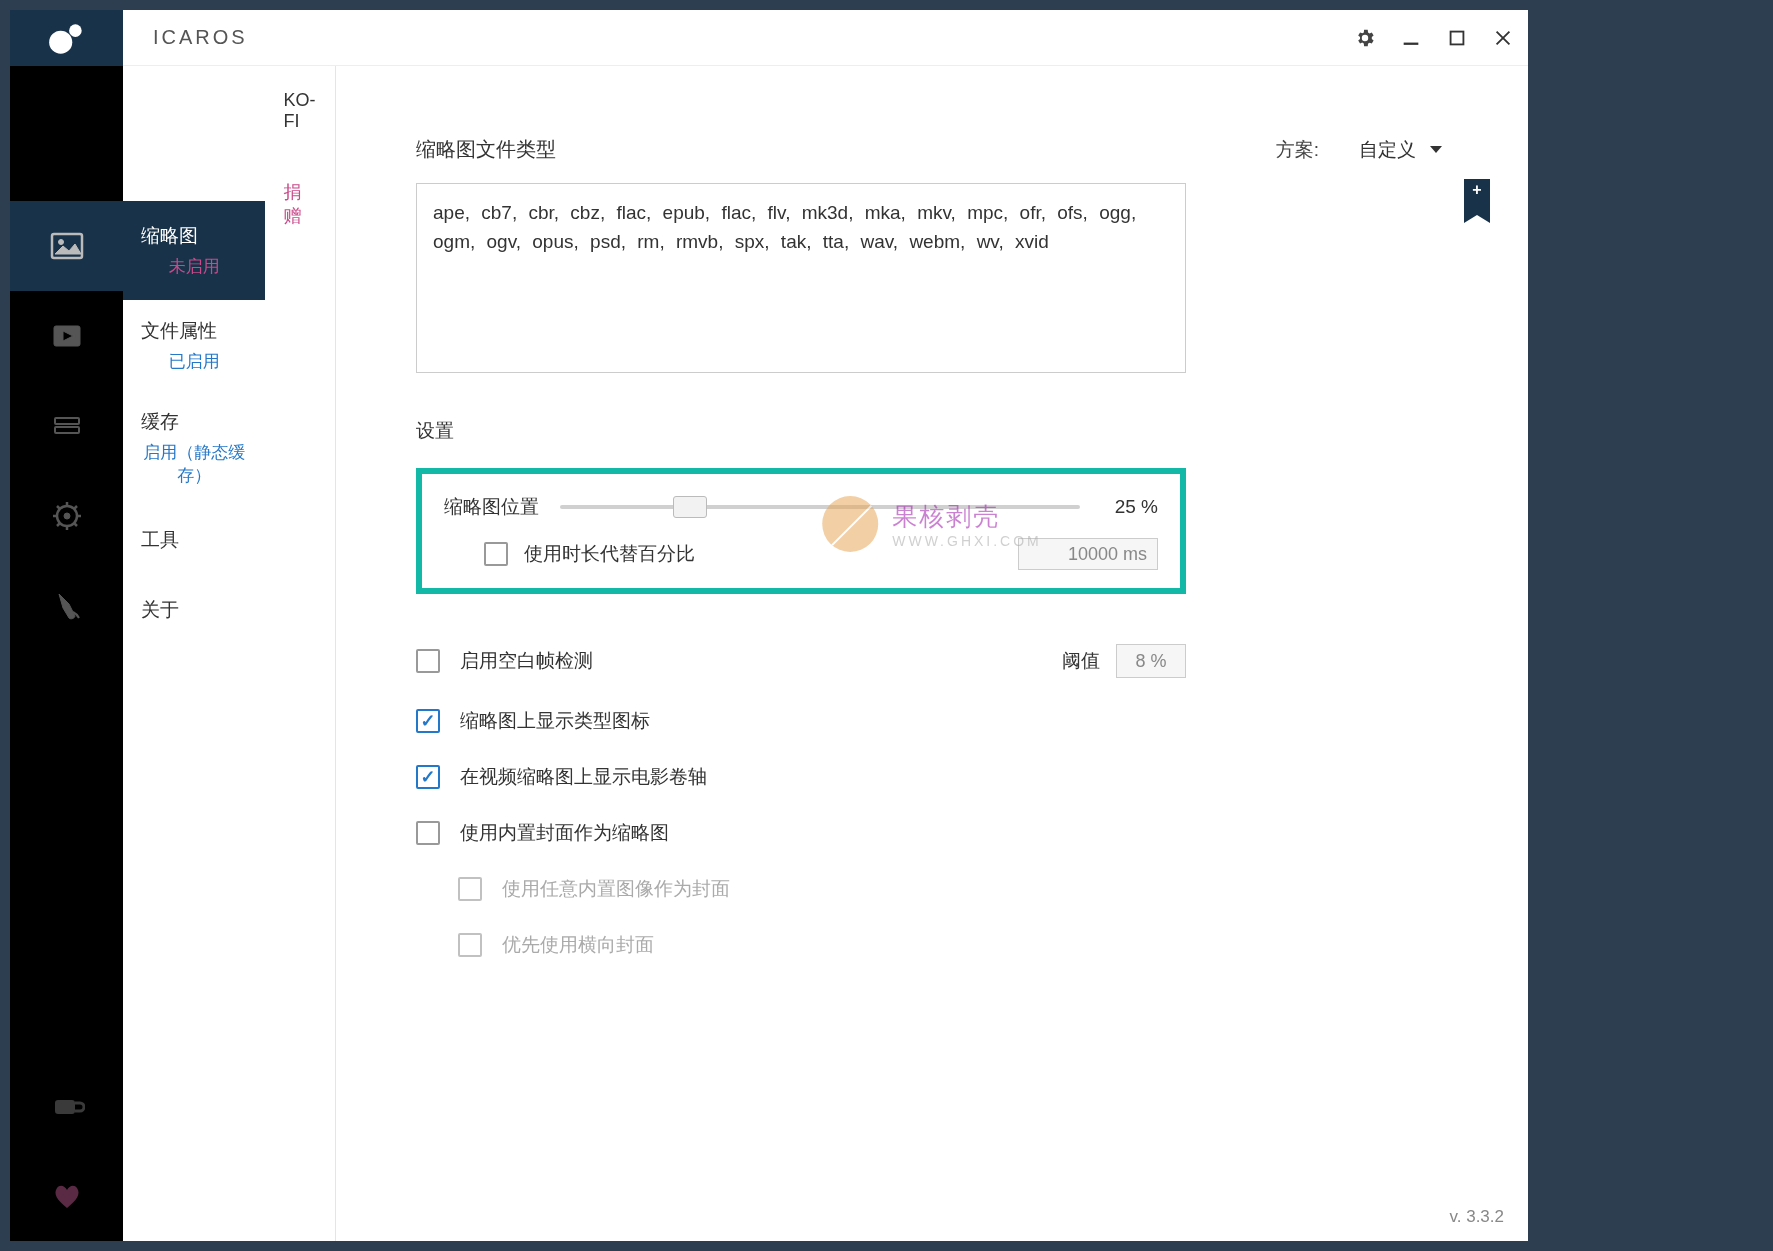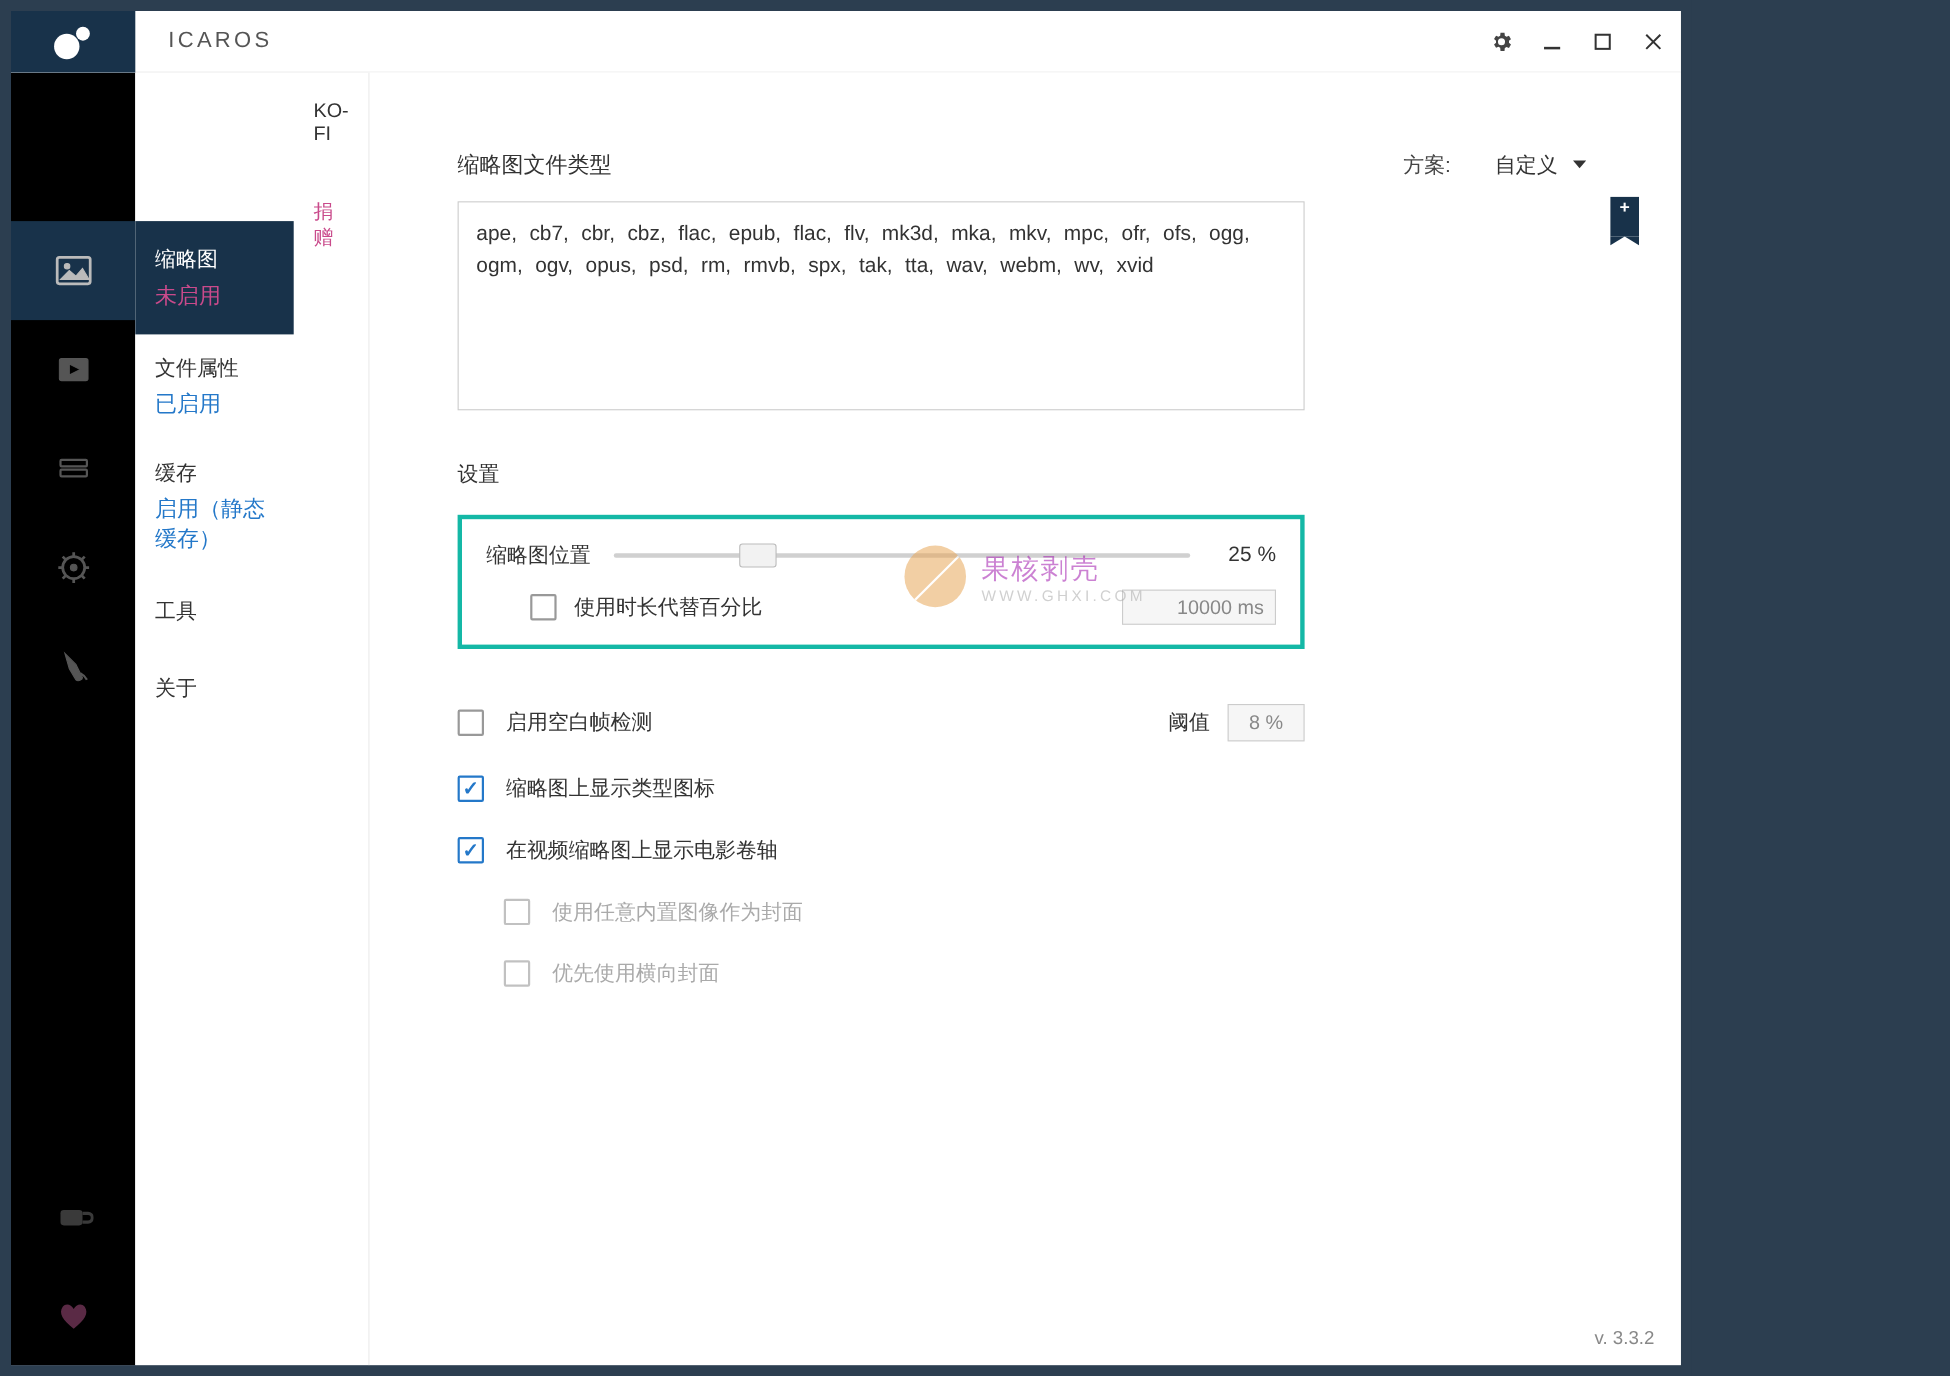--- a/index.html
+++ b/index.html
@@ -28,21 +28,21 @@
 .icon-rail .rail-bottom .rail-item.heart svg { fill: #4a2a3a; }
 .icon-rail .rail-item.first { margin-top: 135px; }
 
 .side-panel { width: 213px; background: #fff; border-right: 1px solid #e5e5e5; display: flex; flex-direction: row; padding-top: 0; }
 .side-panel .side-group-top { display: flex; flex-direction: column; }
 .side-item { padding: 18px 18px 18px 18px; cursor: pointer; }
 .side-item.first { margin-top: 135px; padding-top: 22px; padding-bottom: 22px; }
 .side-item.active { background: #18324a; }
 .side-item .s-title { font-size: 19px; color: #333; }
 .side-item.active .s-title { color: #fff; }
-.side-item .s-sub { font-size: 20px; margin-top: 6px; }
+.side-item .s-sub { font-size: 17px; margin-top: 6px; text-align: center; }
 .side-item .s-sub.red { color: #c94a8b; }
 .side-item .s-sub.blue { color: #2478c9; }
 .side-item.plain { padding: 22px 18px; }
 .side-panel .spacer { flex: 1; }
 .side-bottom { display: flex; flex-direction: column; padding-bottom: 10px; }
 .side-bottom .bitem { padding: 24px 18px; font-size: 18px; cursor: pointer; }
 .side-bottom .bitem.kofi { color: #333; }
 .side-bottom .bitem.donate { color: #c94a8b; }
 
 .content { flex: 1; background: #fff; position: relative; padding: 70px 80px 30px 80px; overflow: hidden; }
@@ -54,21 +54,21 @@
 .row-header .scheme-dd .caret { width: 0; height: 0; border-left: 6px solid transparent; border-right: 6px solid transparent; border-top: 7px solid #333; }
 
 .ext-wrap { position: relative; margin-bottom: 45px; }
 .ext-box { width: 770px; height: 190px; border: 1px solid #ccc; padding: 14px 16px; font-size: 19px; color: #333; line-height: 1.55; word-spacing: 6px; background: #fff; }
 .ribbon { position: absolute; top: -4px; right: -42px; width: 26px; height: 36px; background: #18324a; cursor: pointer; }
 .ribbon::after { content: ""; position: absolute; bottom: -8px; left: 0; border-left: 13px solid #18324a; border-right: 13px solid #18324a; border-bottom: 8px solid transparent; }
 .ribbon .plus { color: #fff; position: absolute; top: 2px; left: 0; width: 100%; text-align: center; font-size: 16px; font-weight: bold; }
 
 .section-label { font-size: 19px; color: #333; margin-bottom: 24px; }
 
-.slider-box { width: 770px; border: 4px solid #14b8a6; padding: 20px 22px 18px 22px; margin-bottom: 50px; }
+.slider-box { width: 770px; border: 6px solid #14b8a6; padding: 20px 22px 18px 22px; margin-bottom: 50px; }
 .slider-row { display: flex; align-items: center; gap: 20px; }
 .slider-row .sl-label { font-size: 19px; color: #333; min-width: 96px; }
 .slider-track-wrap { flex: 1; position: relative; height: 24px; display: flex; align-items: center; }
 .slider-track { width: 100%; height: 4px; background: #d0d0d0; position: relative; border-radius: 2px; }
 .slider-thumb { position: absolute; top: -9px; width: 34px; height: 22px; background: #f2f2f2; border: 1px solid #bbb; border-radius: 3px; left: 25%; transform: translateX(-50%); cursor: pointer; }
 .slider-val { font-size: 19px; color: #333; min-width: 58px; text-align: right; }
 .slider-sub { display: flex; align-items: center; margin-top: 18px; padding-left: 40px; }
 .slider-sub .chk { margin-right: 16px; }
 .slider-sub .sub-label { font-size: 19px; color: #333; }
 .slider-sub .sub-spacer { flex: 1; }
@@ -266,20 +266,24 @@
       <div class="opt-row">
         <span class="chk checked"></span>
         <span class="opt-label">缩略图上显示类型图标</span>
       </div>
 
       <div class="opt-row">
         <span class="chk checked"></span>
         <span class="opt-label">在视频缩略图上显示电影卷轴</span>
       </div>
 
+      <div class="opt-row">
+        <span class="chk"></span>
+        <span class="opt-label">使用内置封面作为缩略图</span>
+      </div>
 
       <div class="opt-row indent disabled">
         <span class="chk"></span>
         <span class="opt-label">使用任意内置图像作为封面</span>
       </div>
 
       <div class="opt-row indent disabled">
         <span class="chk"></span>
         <span class="opt-label">优先使用横向封面</span>
       </div>

